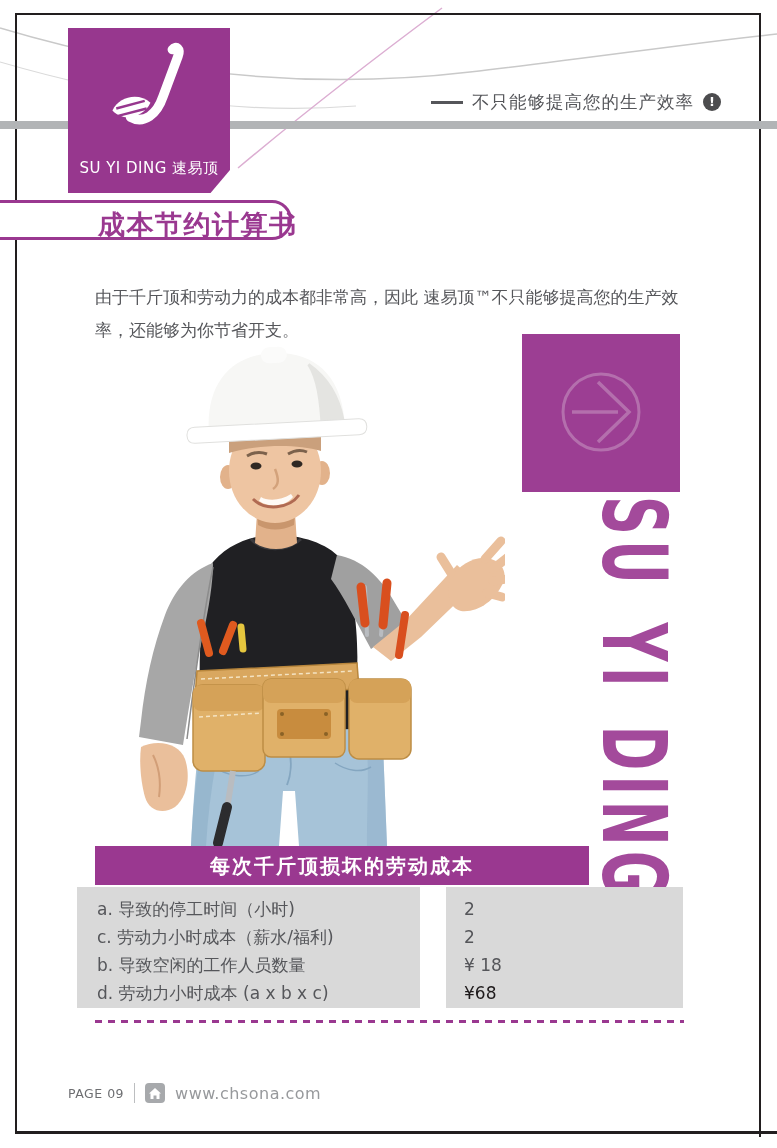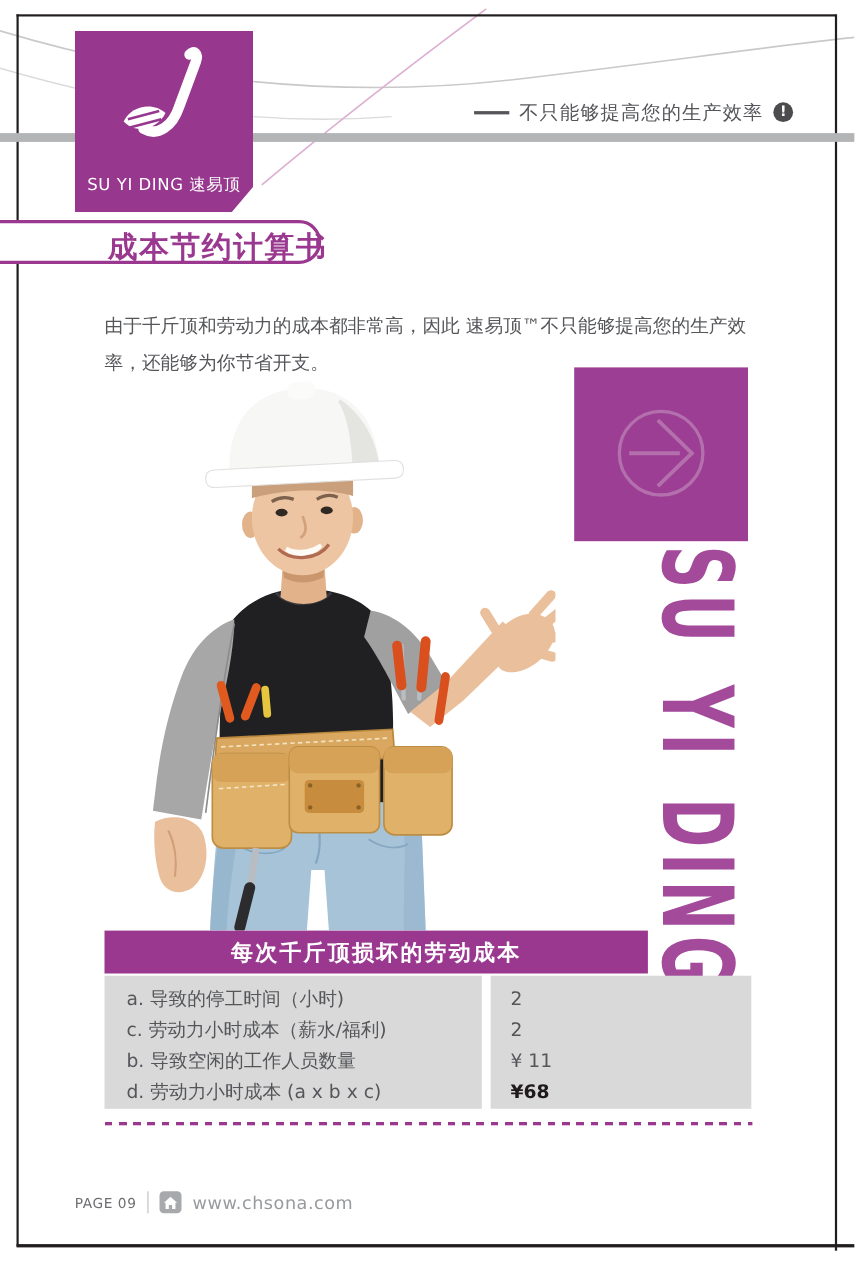--- a/index.html
+++ b/index.html
@@ -43,26 +43,26 @@
   .arrow-tile{position:absolute;left:522px;top:334px;width:158px;height:158px;background:#9c3e93;}
 
   .vertical-brand{position:absolute;left:677px;top:496px;transform-origin:0 0;
                   transform:rotate(90deg) scaleY(1.65);font-size:54px;font-weight:bold;
                   color:#a34a9b;letter-spacing:5px;word-spacing:10px;white-space:nowrap;line-height:1;}
 
   
   .cost-banner{position:absolute;left:95px;top:846px;width:494px;height:39px;background:#9a3890;
                color:#ffffff;font-size:20px;font-weight:bold;text-align:center;line-height:40px;
                letter-spacing:2px;}
-  .labels-box{position:absolute;left:95px;top:887px;width:343px;height:121px;background:#d9d9d9;
+  .labels-box{position:absolute;left:77px;top:887px;width:343px;height:121px;background:#d9d9d9;
               box-sizing:border-box;padding:8px 0 0 20px;}
   .values-box{position:absolute;left:446px;top:887px;width:237px;height:121px;background:#d9d9d9;
               box-sizing:border-box;padding:8px 0 0 18px;}
   .t-row{font-size:17px;line-height:28px;color:#55565a;white-space:nowrap;}
-  .t-val-bold{font-weight:bold;color:#1e1a1b;}
+  .t-val-bold{font-weight:normal;color:#1e1a1b;}
 
   .dotted{position:absolute;left:95px;top:1020px;width:589px;height:3px;
           background:repeating-linear-gradient(90deg,#9a3890 0 7px,transparent 7px 13px);}
 
   
   .footer{position:absolute;left:68px;top:1083px;display:flex;align-items:center;gap:10px;}
   .page-label{font-size:12.5px;font-weight:normal;color:#6d6e71;letter-spacing:.5px;text-align:center;}
   .footer-sep{width:1px;height:20px;background:#bcbec0;}
   .home-badge{width:20px;height:20px;border-radius:4px;background:#a7a9ac;display:flex;
               align-items:center;justify-content:center;}
@@ -202,21 +202,21 @@
   <div class="cost-banner">每次千斤顶损坏的劳动成本</div>
   <div class="labels-box">
     <div class="t-row">a. 导致的停工时间（小时)</div>
     <div class="t-row">c. 劳动力小时成本（薪水/福利)</div>
     <div class="t-row">b. 导致空闲的工作人员数量</div>
     <div class="t-row">d. 劳动力小时成本 (a x b x c)</div>
   </div>
   <div class="values-box">
     <div class="t-row">2</div>
     <div class="t-row">2</div>
-    <div class="t-row">¥ 11</div>
+    <div class="t-row">¥ 18</div>
     <div class="t-row t-val-bold">¥68</div>
   </div>
 
   <div class="dotted"></div>
 
   <div class="footer">
     <span class="page-label">PAGE 09</span>
     <span class="footer-sep"></span>
     <span class="home-badge">
       <svg width="14" height="13" viewBox="0 0 14 13">

